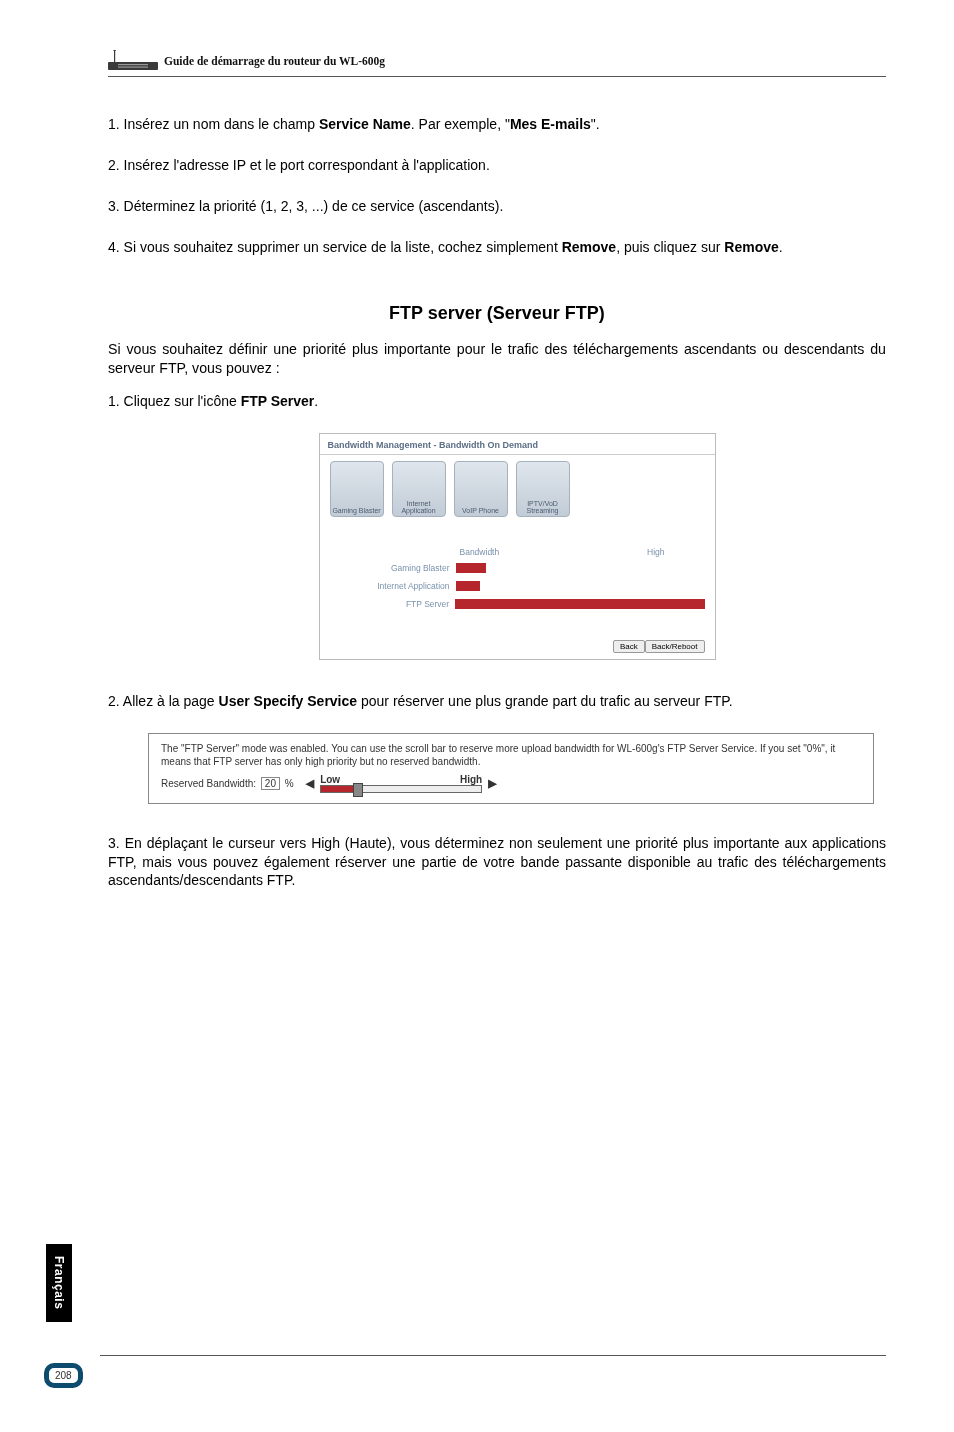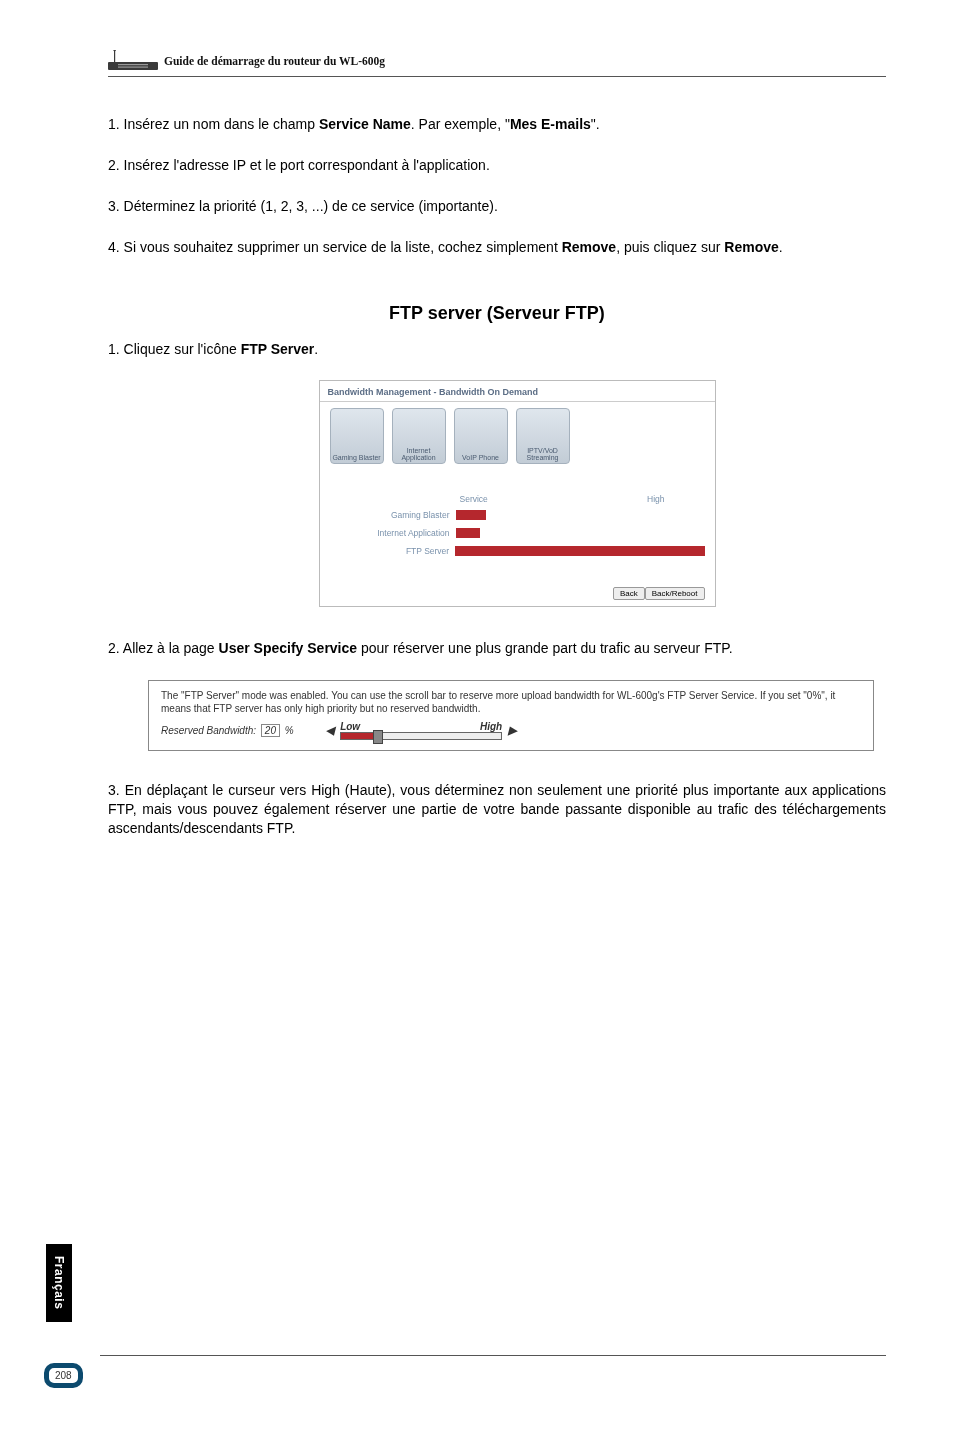--- a/index.html
+++ b/index.html
@@ -112,21 +112,21 @@
     border:1px solid #888;
     width:700px;
     padding:8px 12px 10px 12px;
     font-size:10px;
     color:#333;
     background:#fff;
   }
   .fig2-desc{
     font-size:10px;line-height:1.3;margin-bottom:6px;text-align:left;color:#333;
   }
-  .fig2-row{display:flex;align-items:center;gap:32px;font-style:italic;}
+  .fig2-row{display:flex;align-items:center;gap:12px;}
   .fig2-reserved{font-size:10px;color:#333;}
   .fig2-input{display:inline-block;border:1px solid #888;padding:0 3px;background:#fff;margin:0 2px;}
   .fig2-slider{
     display:flex;align-items:center;gap:6px;
   }
   .fig2-scale-label{font-size:10px;font-weight:bold;text-align:center;}
   .fig2-track{width:160px;height:6px;border:1px solid #666;position:relative;background:#eee;}
   .fig2-track-fill{position:absolute;left:0;top:0;bottom:0;width:22%;background:#b5272d;}
   .fig2-thumb{position:absolute;left:20%;top:-3px;width:8px;height:12px;background:#888;border:1px solid #444;}
   .fig2-arrow{font-size:11px;color:#333;font-weight:bold;}
@@ -188,47 +188,48 @@
     <span>Insérez un nom dans le champ </span><b>Service Name</b><span>. Par exemple, "</span><b>Mes E-mails</b><span>".</span>
   </div>
 
   <div class="step">
     <span>2.</span>
     <span>Insérez l'adresse IP et le port correspondant à l'application.</span>
   </div>
 
   <div class="step">
     <span>3.</span>
-    <span>Déterminez la priorité (1, 2, 3, ...) de ce service (importante).</span>
+    <span>Déterminez la priorité (1, 2, 3, ...) de ce service (ascendants).</span>
   </div>
 
   <div class="step">
     <span>4.</span>
     <span>Si vous souhaitez supprimer un service de la liste, cochez simplement </span><b>Remove</b><span>, puis cliquez sur </span><b>Remove</b><span>.</span>
   </div>
 
   <div class="section-heading">FTP server (Serveur FTP)</div>
+  <div class="para">Si vous souhaitez définir une priorité plus importante pour le trafic des téléchargements ascendants ou descendants du serveur FTP, vous pouvez :</div>
 
   <div class="step">
     <span>1.</span>
     <span>Cliquez sur l'icône </span><b>FTP Server</b><span>.</span>
   </div>
 
   <div class="fig-wrap">
     <div class="fig1">
       <div class="fig1-title">Bandwidth Management - Bandwidth On Demand</div>
       <div class="fig1-icons">
         <div class="fig1-icon">Gaming Blaster</div>
         <div class="fig1-icon">Internet Application</div>
         <div class="fig1-icon">VoIP Phone</div>
         <div class="fig1-icon">IPTV/VoD Streaming</div>
       </div>
       <div class="fig1-bars">
         <div class="fig1-header-row">
-          <span>Service</span>
+          <span>Bandwidth</span>
           <span>High</span>
         </div>
         <div class="fig1-barrow">
             <span class="fig1-lbl">Gaming Blaster</span>
             <div class="fig1-bar" style="width:30px"></div>
             <div style="flex:1"></div>
           </div>
         <div class="fig1-barrow">
             <span class="fig1-lbl">Internet Application</span>
             <div class="fig1-bar" style="width:24px"></div>

